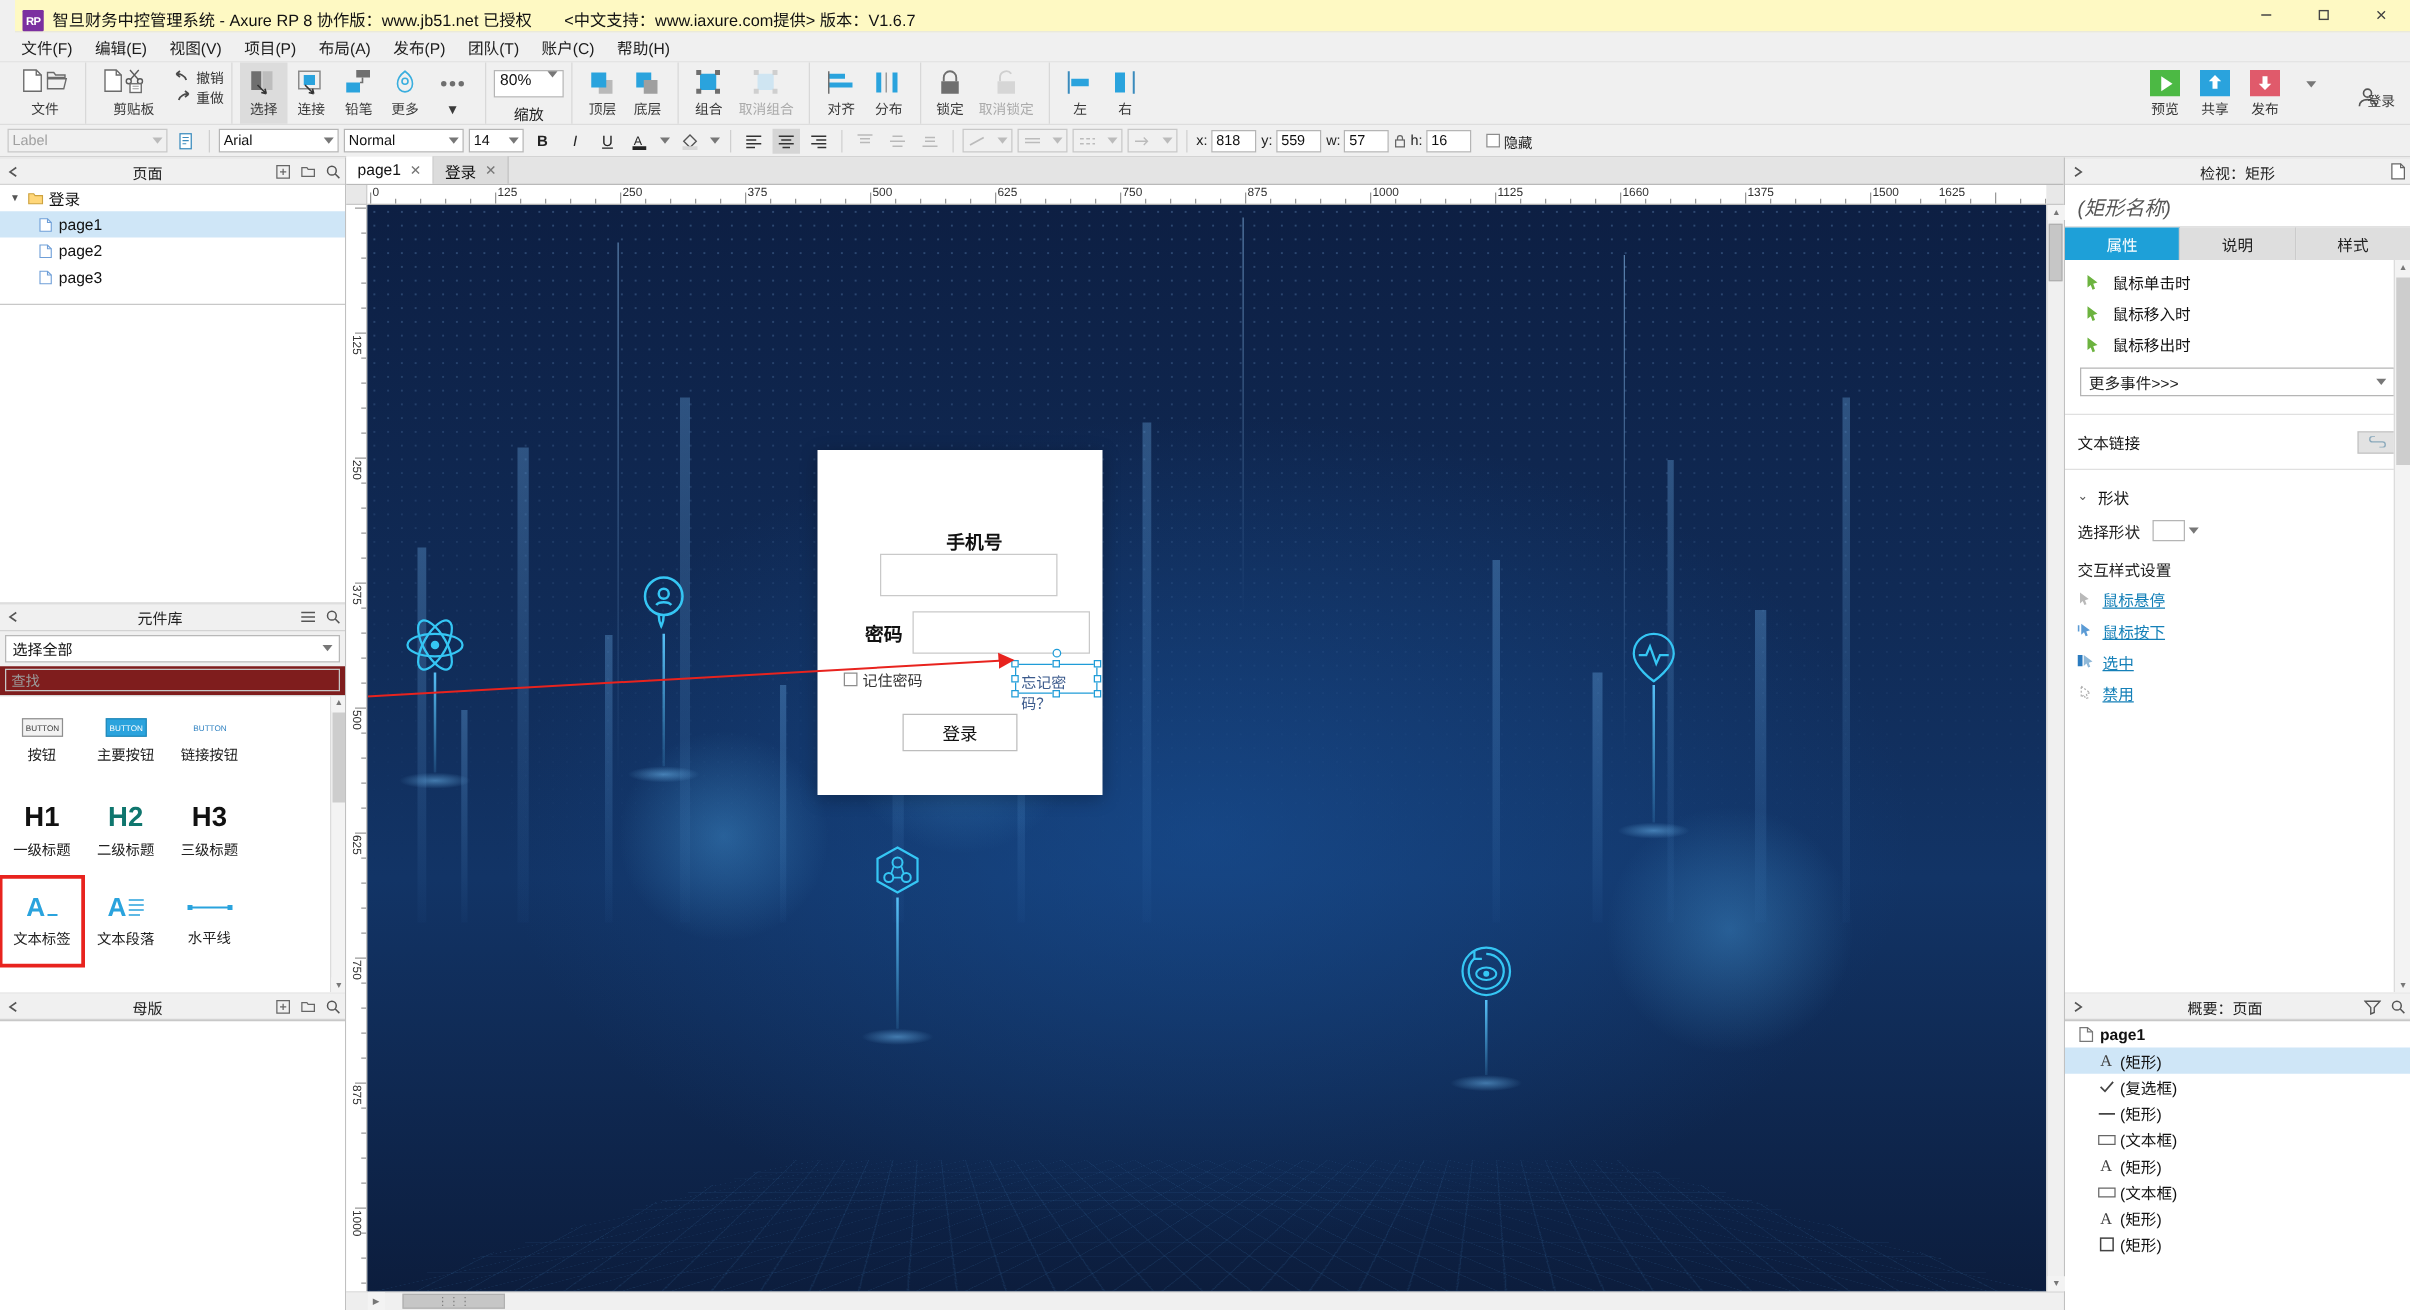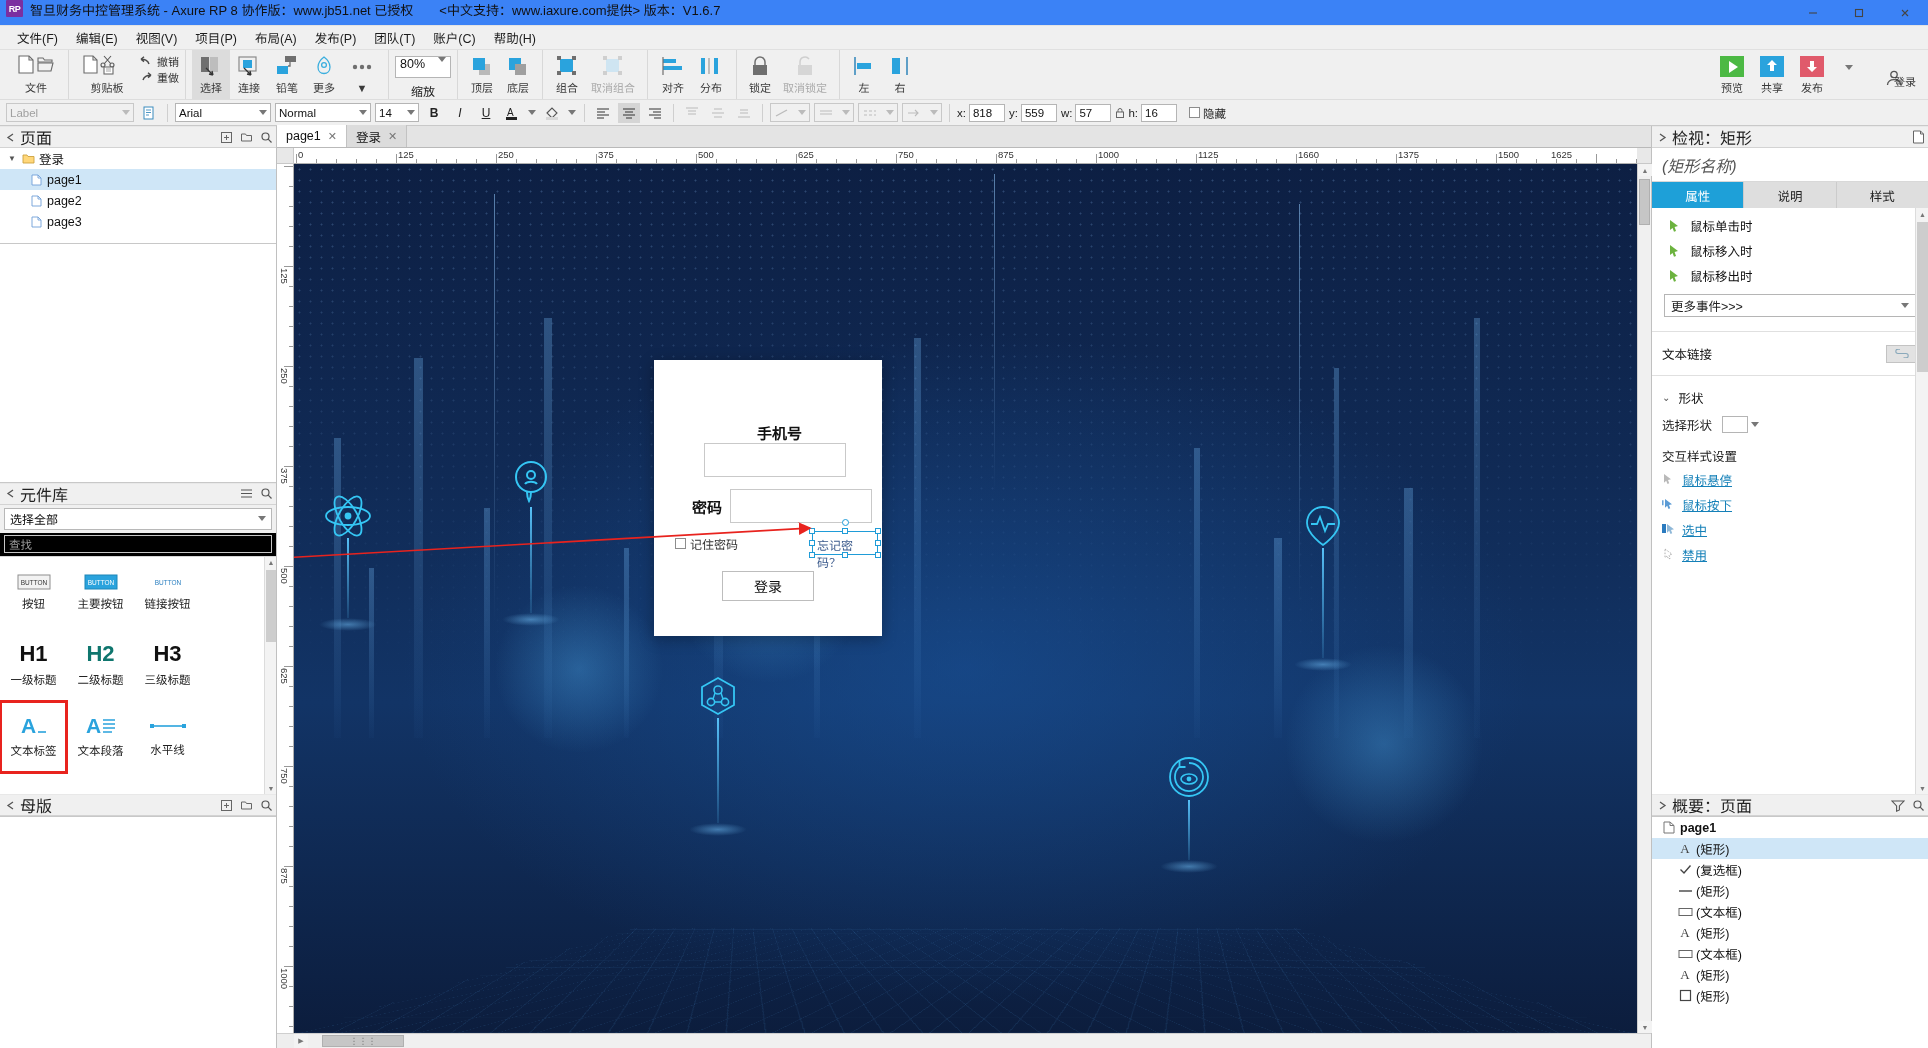--- a/index.html
+++ b/index.html
@@ -7,21 +7,21 @@
   html, body { margin:0; padding:0; }
   body {
     width:1928px; height:1048px; overflow:hidden;
     font-family:"Liberation Sans","DejaVu Sans",sans-serif;
     font-size:12px; color:#222; background:#f0f0f0;
     -webkit-font-smoothing:antialiased;
   }
   .app { width:1928px; height:1048px; display:flex; flex-direction:column; background:#f0f0f0; }
 
   
-  .titlebar{height:26px;background:#3b82f6;display:flex;align-items:flex-start;border-bottom:1px solid #e3e3e3;flex:none;}
+  .titlebar{height:26px;background:#fef9c3;display:flex;align-items:flex-end;border-bottom:1px solid #e3e3e3;flex:none;margin-left:12px;}
   .tb-logo{width:17px;height:17px;margin:0 7px 0 6px;background:#7b2fa0;color:#fff;font-size:9px;font-weight:bold;
            display:flex;align-items:center;justify-content:center;letter-spacing:-.5px;border-radius:1px;}
   .tb-title{font-size:13px;color:#111;white-space:nowrap;}
   .tb-sub{font-size:13px;color:#111;margin-left:26px;white-space:nowrap;}
   .tb-spacer{flex:1;}
   .tb-btn{width:46px;height:26px;display:flex;align-items:center;justify-content:center;color:#444;font-size:13px;}
 
   
   .menubar{height:24px;background:#f0f0f0;display:flex;align-items:center;padding-left:8px;flex:none;
            border-bottom:1px solid #e0e0e0;}
@@ -58,28 +58,28 @@
   .coordin{width:36px;height:18px;border:1px solid #b5b5b5;background:#fff;font-size:11.5px;padding:0 3px;
            display:flex;align-items:center;color:#111;}
 
   
   .body{flex:1;display:flex;min-height:0;}
 
   
   .leftcol{width:277px;flex:none;display:flex;flex-direction:column;background:#f0f0f0;border-right:1px solid #c0c0c0;}
   .panelhead{height:22px;background:#f0f0f0;display:flex;align-items:center;position:relative;
              border-bottom:1px solid #d3d3d3;border-top:1px solid #e8e8e8;}
-  .panelhead .ph-title{flex:1;text-align:left;font-size:16px;color:#222;}
+  .panelhead .ph-title{flex:1;text-align:center;font-size:12px;color:#222;}
   .ph-ico{width:20px;height:20px;display:flex;align-items:center;justify-content:center;color:#555;font-size:11px;}
   .treebox{background:#fff;flex:none;overflow:hidden;border-bottom:1px solid #c8c8c8;}
   .trow{height:21px;display:flex;align-items:center;padding-left:8px;font-size:12.5px;color:#111;}
   .trow.sel{background:#cfe6f7;}
   .trow .tri{width:12px;color:#555;font-size:8px;}
   .trow .ico{width:16px;display:flex;align-items:center;justify-content:center;margin-right:3px;}
-  .searchrow{height:24px;background:#000000;display:flex;align-items:center;padding:0 4px;border-bottom:1px solid #d6d6d6;}
+  .searchrow{height:24px;background:#7f1d1d;display:flex;align-items:center;padding:0 4px;border-bottom:1px solid #d6d6d6;}
   .searchin{flex:1;height:18px;border:1px solid #c6c6c6;font-size:11.5px;color:#9b9b9b;padding:0 4px;
             display:flex;align-items:center;}
   .combobox{height:22px;margin:3px 4px;border:1px solid #b8b8b8;background:#fff;display:flex;align-items:center;
             justify-content:space-between;padding:0 5px;font-size:12px;color:#111;}
   .libgrid{background:#fff;flex:1;display:flex;flex-direction:column;position:relative;overflow:hidden;}
   .librow{display:flex;}
   .libcell{width:67px;height:72px;display:flex;flex-direction:column;align-items:center;justify-content:center;gap:5px;}
   .libcell .lbl{font-size:11.5px;color:#222;}
   .libcell.selected{outline:3px solid #e8231e;outline-offset:-2px;}
   .scrollbarv{position:absolute;right:0;top:0;width:12px;height:100%;background:#f3f3f3;border-left:1px solid #dcdcdc;}

